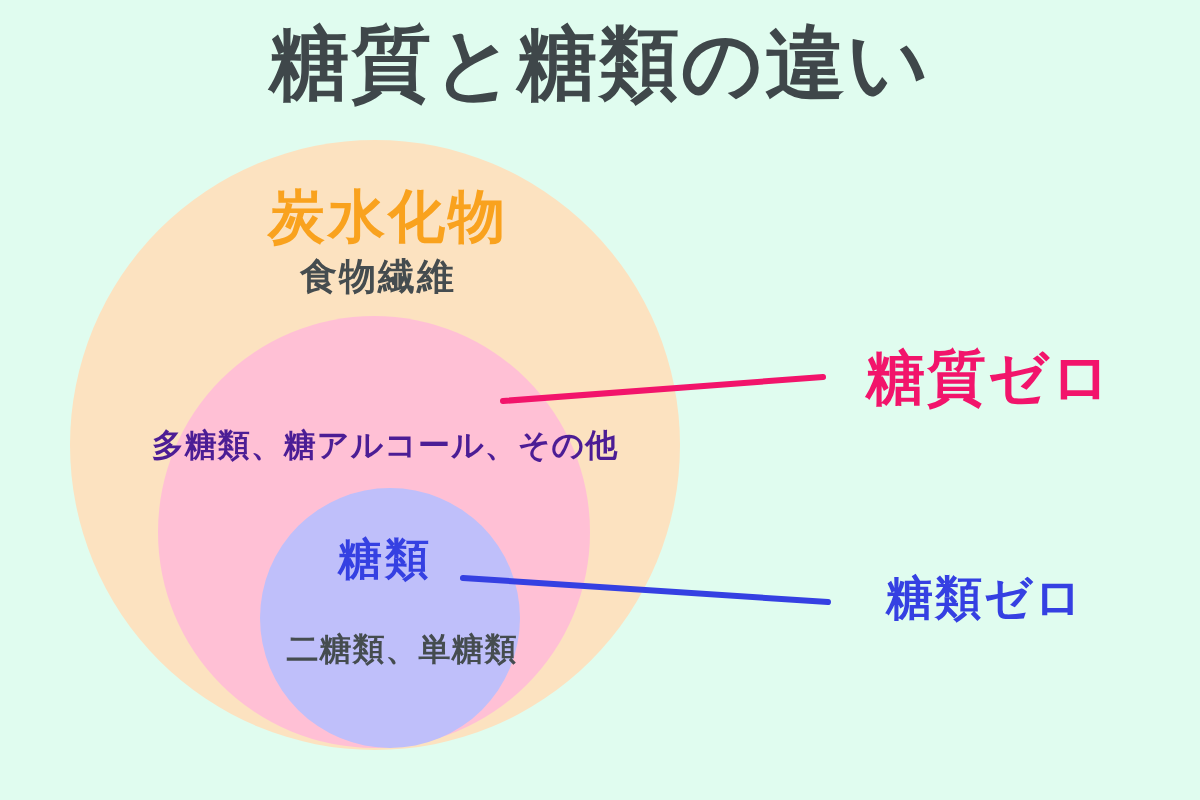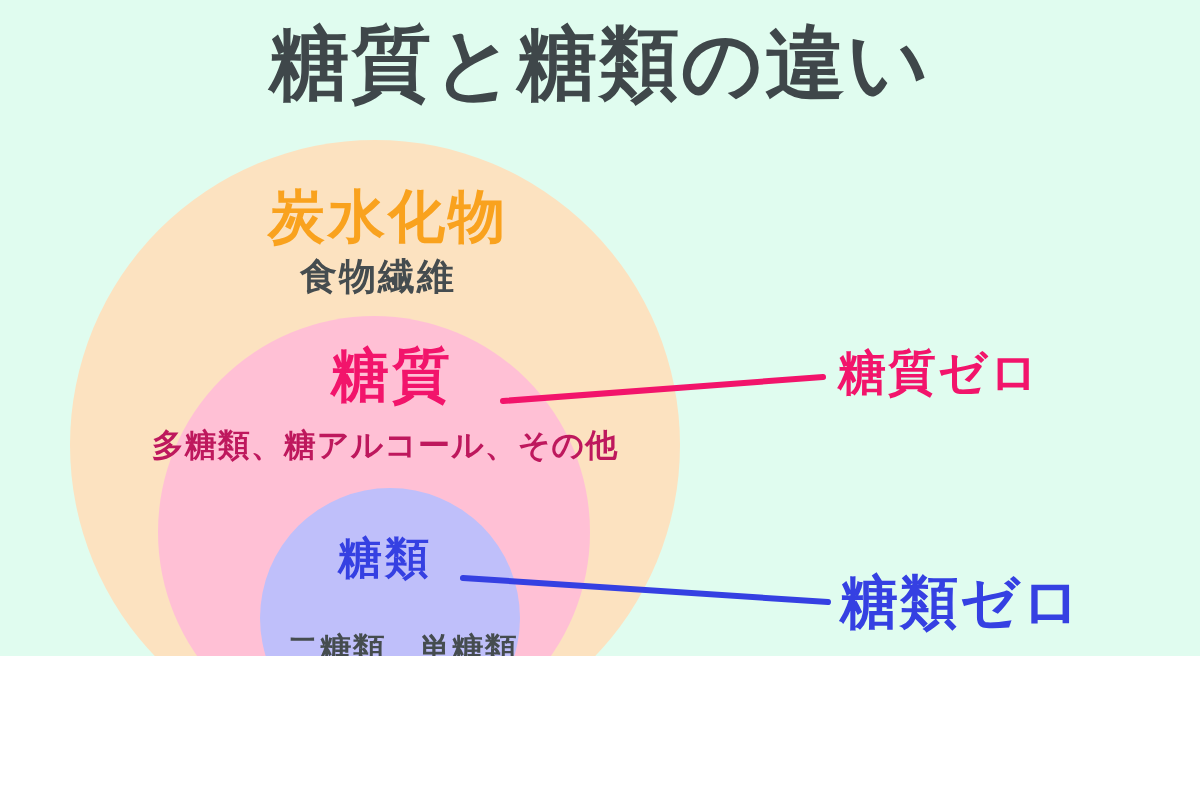--- a/index.html
+++ b/index.html
@@ -5,23 +5,22 @@
   html, body {
     margin: 0;
     padding: 0;
   }
   body {
     font-family: "Liberation Sans", "DejaVu Sans", sans-serif;
   }
   .canvas {
     position: relative;
     width: 1200px;
-    height: 656px;
+    height: 800px;
     overflow: hidden;
-    font-family: Liberation Serif, serif;
   }
   .venn-svg {
     position: absolute;
     left: 0;
     top: 0;
     width: 1200px;
     height: 800px;
     display: block;
   }
   .label {
@@ -71,29 +70,29 @@
     letter-spacing: 3px;
   }
   .inner-sublabel {
     top: 633px;
     left: 390px;
     font-size: 32px;
     letter-spacing: 1px;
   }
   .callout-middle {
     top: 349px;
-    left: 838px;
-    font-size: 48px;
+    left: 866px;
+    font-size: 59px;
     letter-spacing: 2px;
     text-align: right;
   }
   .callout-inner {
     top: 574px;
-    left: 840px;
-    font-size: 58px;
+    left: 886px;
+    font-size: 47px;
     letter-spacing: 2px;
   }
 </style>
 </head>
 <body>
 
 <div class="canvas" style="background-color: rgb(224, 252, 239);">
 
   <svg class="venn-svg" viewBox="0 0 1200 800">
     <circle cx="375" cy="445" r="305" fill="#FCE2C0"></circle>
@@ -102,23 +101,22 @@
     <line x1="503" y1="401" x2="823" y2="377" stroke-width="6" stroke-linecap="round" stroke="#F2146B"></line>
     <line x1="463" y1="578" x2="828" y2="602" stroke-width="6" stroke-linecap="round" stroke="#3540E2"></line>
   </svg>
 
   <div class="label centered page-title" style="color: rgb(63, 71, 74);">糖質と糖類の違い</div>
 
   <div class="label centered outer-label" style="color: rgb(249, 162, 30); margin-top: 8px;">炭水化物</div>
 
   <div class="label centered outer-sublabel" style="color: rgb(69, 76, 79);">食物繊維</div>
 
-  <div class="label centered middle-label" style="color: rgb(242, 20, 107);">糖質</div>
 
-  <div class="label centered middle-sublabel" style="color: #be185d;">多糖類、糖アルコール、その他</div>
+  <div class="label centered middle-sublabel" style="color: #4c1d95;">多糖類、糖アルコール、その他</div>
 
   <div class="label centered inner-label" style="color: rgb(53, 64, 226);">糖類</div>
 
   <div class="label centered inner-sublabel" style="color: rgb(69, 76, 79); margin-left: 12px;">二糖類、単糖類</div>
 
   <div class="label callout-middle" style="color: rgb(242, 20, 107);">糖質ゼロ</div>
 
   <div class="label callout-inner" style="color: rgb(53, 64, 226);">糖類ゼロ</div>
 
 </div>

